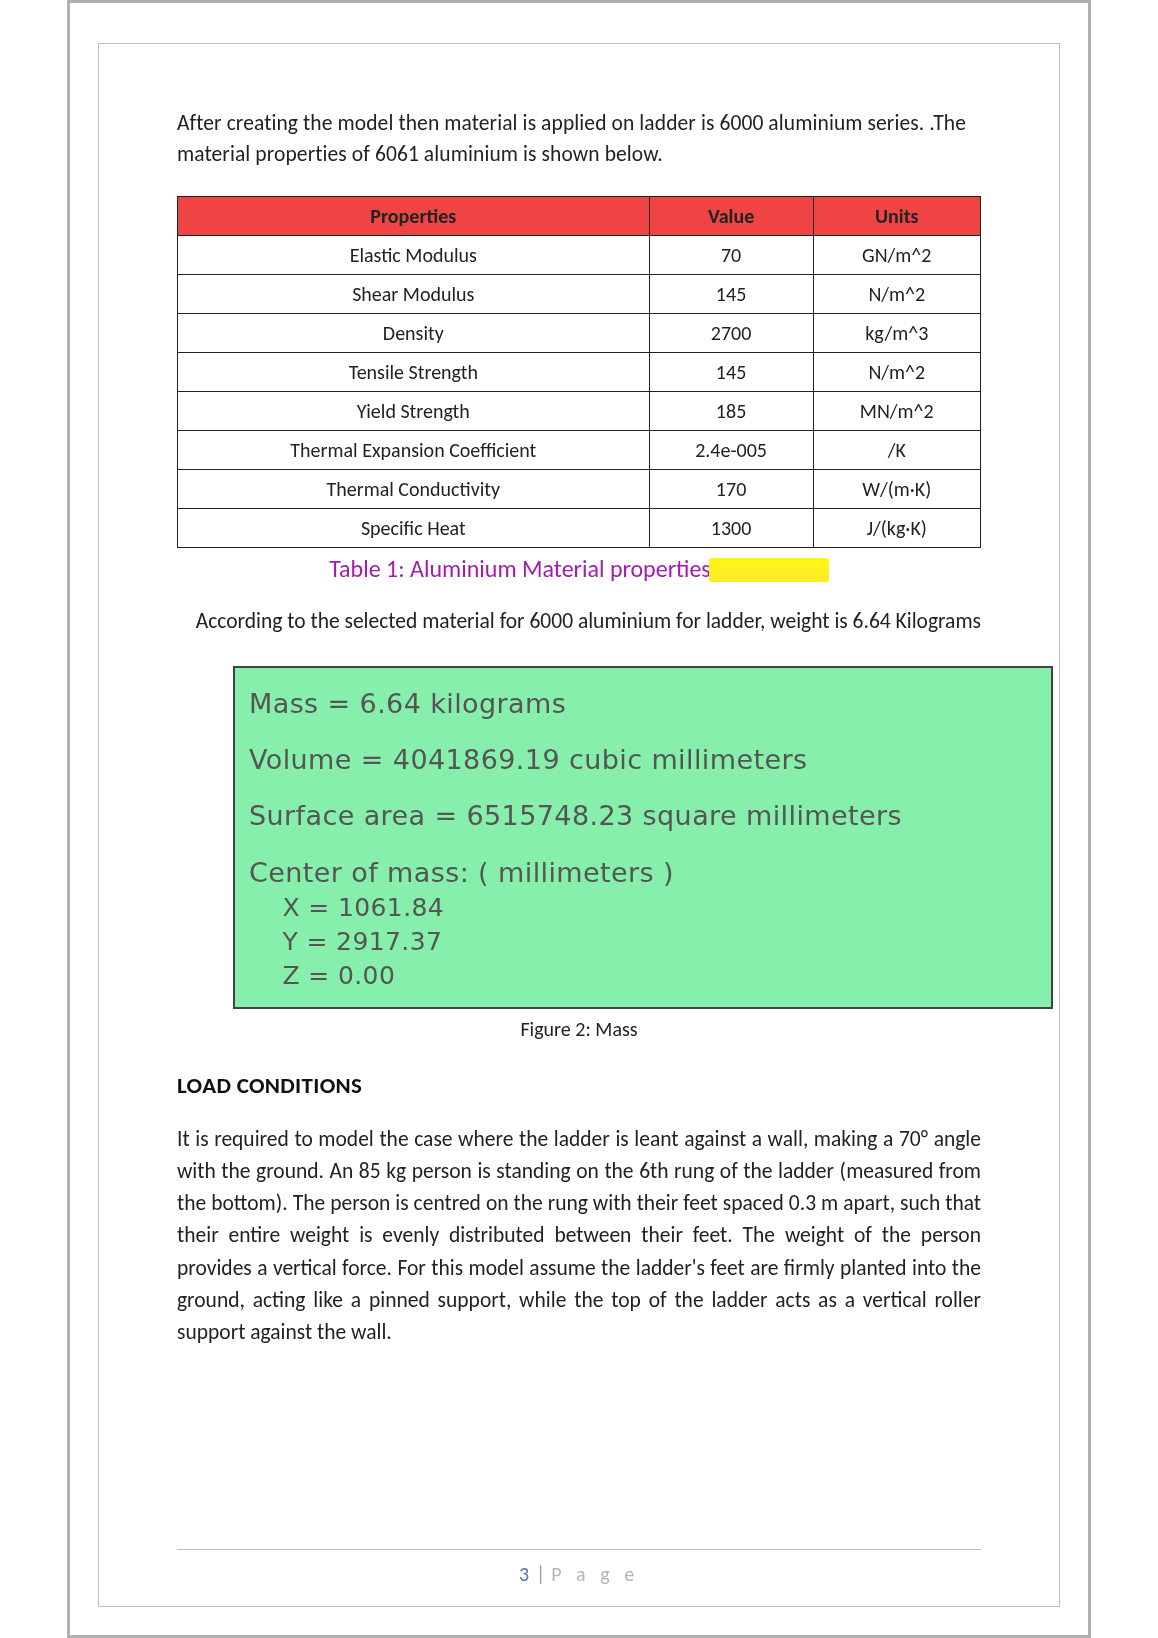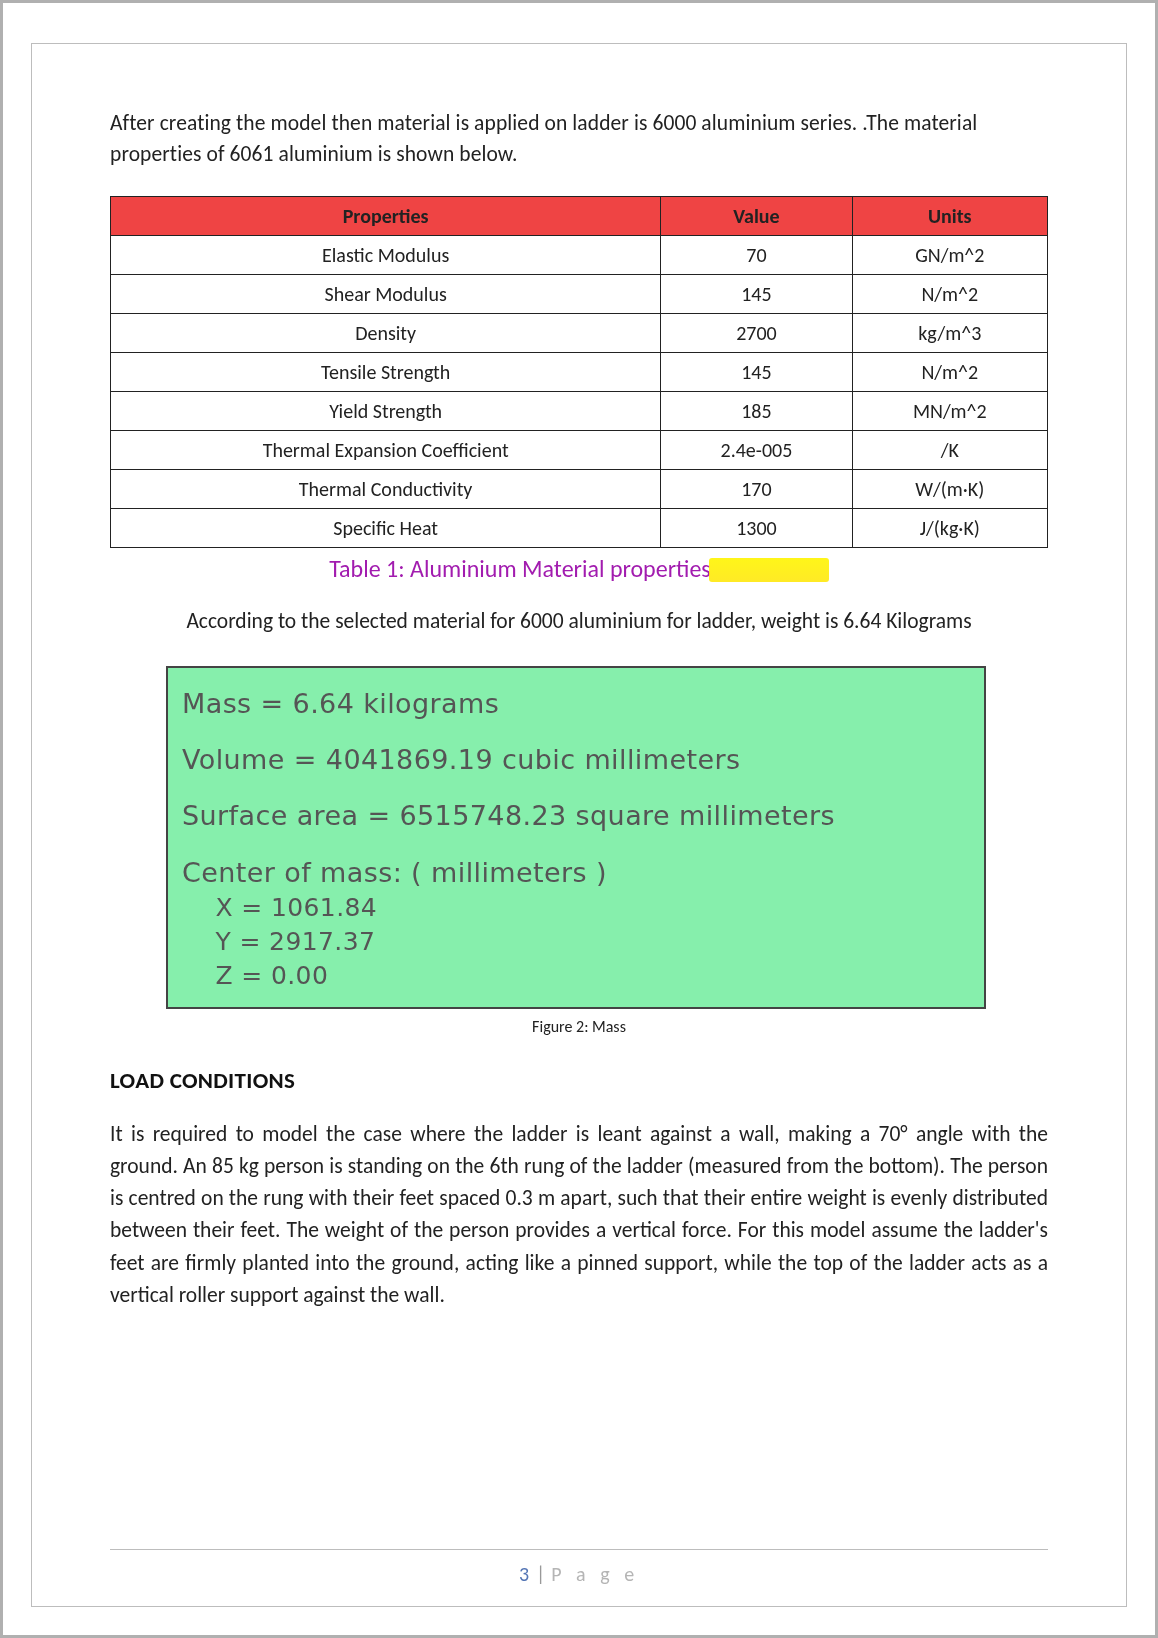--- a/index.html
+++ b/index.html
@@ -2,21 +2,21 @@
 <html><head>
 <meta charset="utf-8">
 <style>
   * { box-sizing: border-box; margin: 0; padding: 0; }
   body {
     background: #fff;
     font-family: Calibri, "Segoe UI", Arial, sans-serif;
     color: #222;
   }
   .page {
-    width: 1158px;
+    width: 1024px;
     height: 1638px;
     margin: 0 auto;
     position: relative;
     background: #fff;
     border: 3px solid #b0b0b0;
     padding: 40px 28px 28px 28px;
   }
   .inner {
     width: 100%;
     height: 100%;
@@ -80,21 +80,21 @@
     font-family: "DejaVu Sans", Verdana, "Segoe UI", sans-serif;
     color: #555;
     font-size: 25px;
     line-height: 1.35;
     letter-spacing: 0.4px;
   }
   .figure-box .line { white-space: pre; }
   .figure-box .big { font-size: 27px; }
   .figure-caption {
     text-align: center;
-    font-size: 16px;
+    font-size: 20px;
     margin-bottom: 30px;
   }
   h2.section {
     font-size: 23px;
     font-weight: 700;
     letter-spacing: 0.3px;
     margin-bottom: 24px;
     color: #111;
   }
   .footer {
@@ -170,21 +170,21 @@
           <td>1300</td>
           <td>J/(kg·K)</td>
         </tr>
       </tbody>
     </table>
 
     <div class="caption">
       <span>Table 1: Aluminium Material properties</span><span class="highlighter"></span>
     </div>
 
-    <p class="body-text" style="text-align:center;">According to the selected material for 6000 aluminium for ladder, weight is 6.64 Kilograms</p>
+    <p class="body-text" style="text-align:right;">According to the selected material for 6000 aluminium for ladder, weight is 6.64 Kilograms</p>
 
     <div class="figure-box">
       <div class="line big">Mass = 6.64 kilograms</div>
       <div class="line big" style="margin-top:20px;">Volume = 4041869.19 cubic millimeters</div>
       <div class="line big" style="margin-top:20px;">Surface area = 6515748.23 square millimeters</div>
       <div class="line big" style="margin-top:20px;">Center of mass: ( millimeters )</div>
       <div class="line">    X = 1061.84</div>
       <div class="line">    Y = 2917.37</div>
       <div class="line">    Z = 0.00</div>
     </div>

